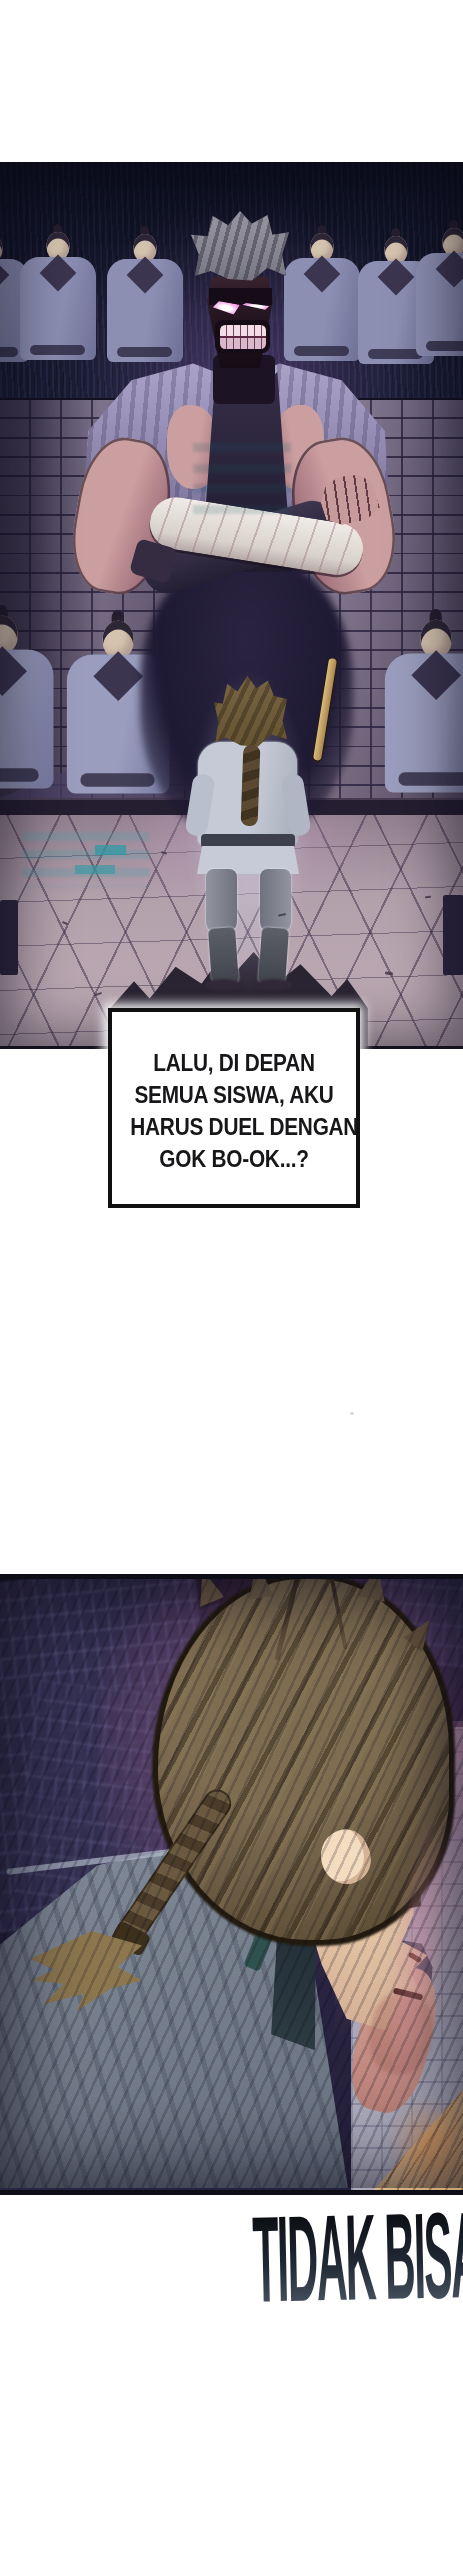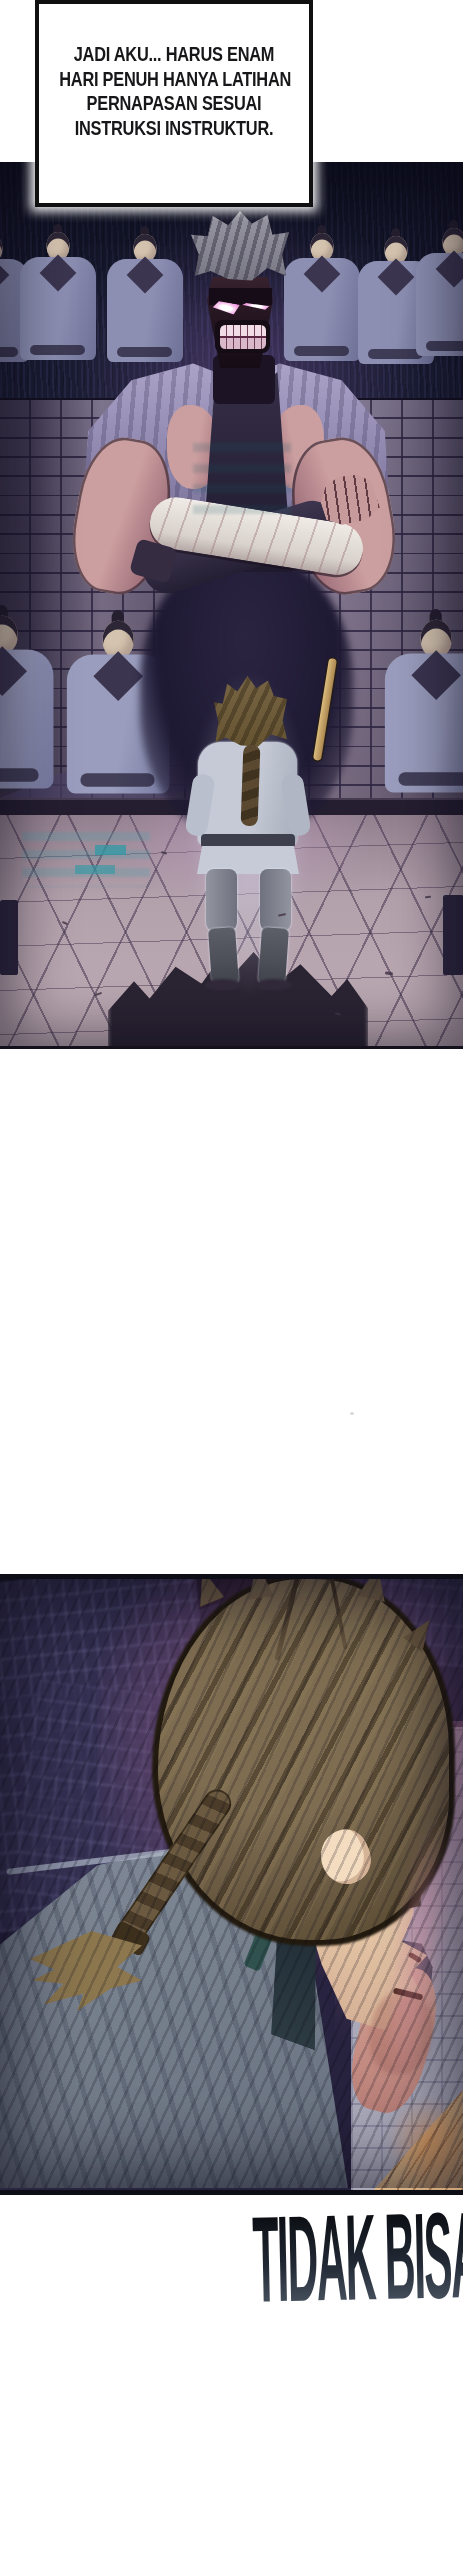--- a/index.html
+++ b/index.html
@@ -253,29 +253,29 @@
     <div class="spk" style="left:62px;top:760px;width:5.8px;height:1.9px;transform:rotate(24deg);"></div>
 
     <div class="abs" style="left:22px;top:670px;width:128px;height:55px;opacity:.55;filter:blur(1px);
                 background:repeating-linear-gradient(180deg, rgba(88,158,168,.55) 0 9px, transparent 9px 18px);"></div>
     <div class="abs" style="left:95px;top:683px;width:31px;height:10.3px;background:#2f9aa6;opacity:.75;filter:blur(0.6px);"></div>
     <div class="abs" style="left:75px;top:703px;width:40px;height:9px;background:#2f9aa6;opacity:.6;filter:blur(0.6px);"></div>
 
     <div class="abs" style="left:0;top:0;width:464px;height:887px;box-shadow:inset 0 0 58px 13px rgba(10,8,22,.55);pointer-events:none;"></div>
   </div>
 
-  <div class="speech-box" id="bubble-1" style="left:35px;top:0;width:278px;height:207px;">
+
+  <div class="speech-box" id="bubble-2" style="left:108px;top:1008px;width:252px;height:200px;">
     <div class="speech-lines">
-      <div class="speech-line">JADI AKU... HARUS ENAM</div>
-      <div class="speech-line">HARI PENUH HANYA LATIHAN</div>
-      <div class="speech-line">PERNAPASAN SESUAI</div>
-      <div class="speech-line">INSTRUKSI INSTRUKTUR.</div>
+      <div class="speech-line">LALU, DI DEPAN</div>
+      <div class="speech-line">SEMUA SISWA, AKU</div>
+      <div class="speech-line">HARUS DUEL DENGAN</div>
+      <div class="speech-line">GOK BO-OK...?</div>
     </div>
   </div>
-
 
   <div class="abs" style="left:350px;top:1412px;width:3.9px;height:3.2px;background:#cfcfcf;border-radius:50%;opacity:.8;z-index:5;"></div>
 
   <div id="panel-2">
 
     <div class="abs" style="left:0;top:0;width:290px;height:103px;background:#14111f;opacity:.85;filter:blur(0.6px);
                 clip-path:polygon(0 0, 100% 0, 0 95%);"></div>
 
     <div class="bldg" style="left:-19.3px;top:-6.4px;width:232px;height:348px;transform:rotate(-6deg);"></div>
     <div class="bldg" style="left:26px;top:109px;width:142px;height:213px;transform:rotate(7deg);opacity:.75;"></div>

